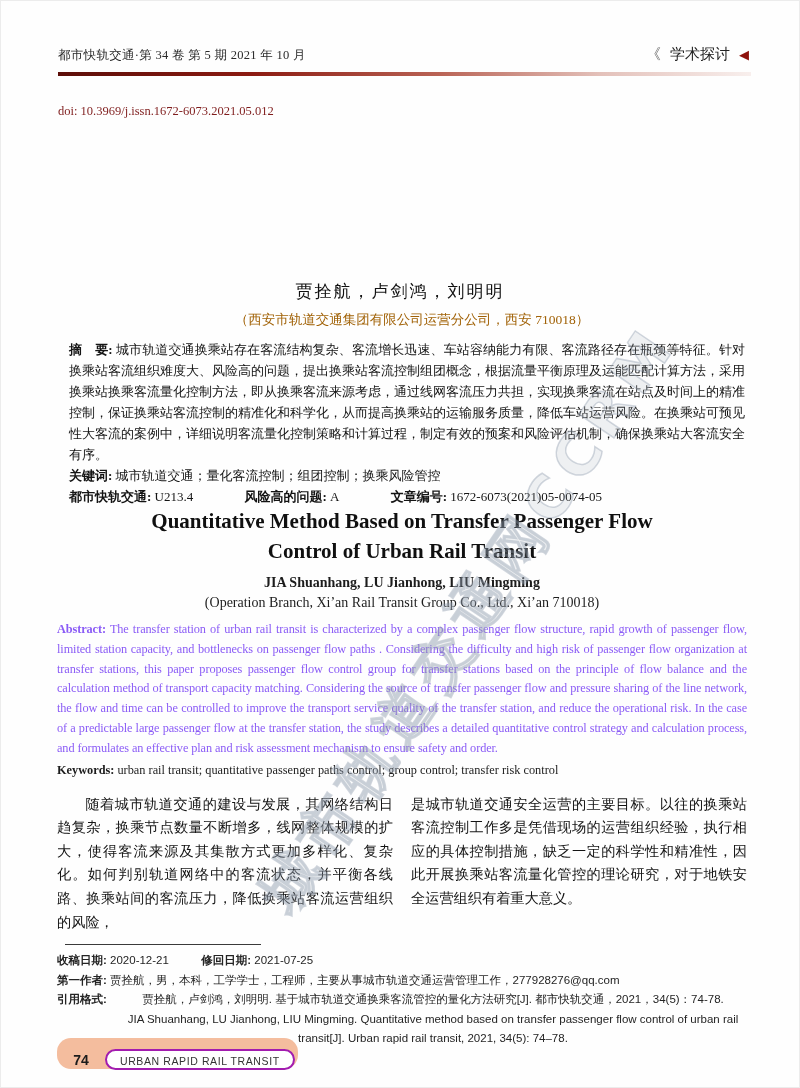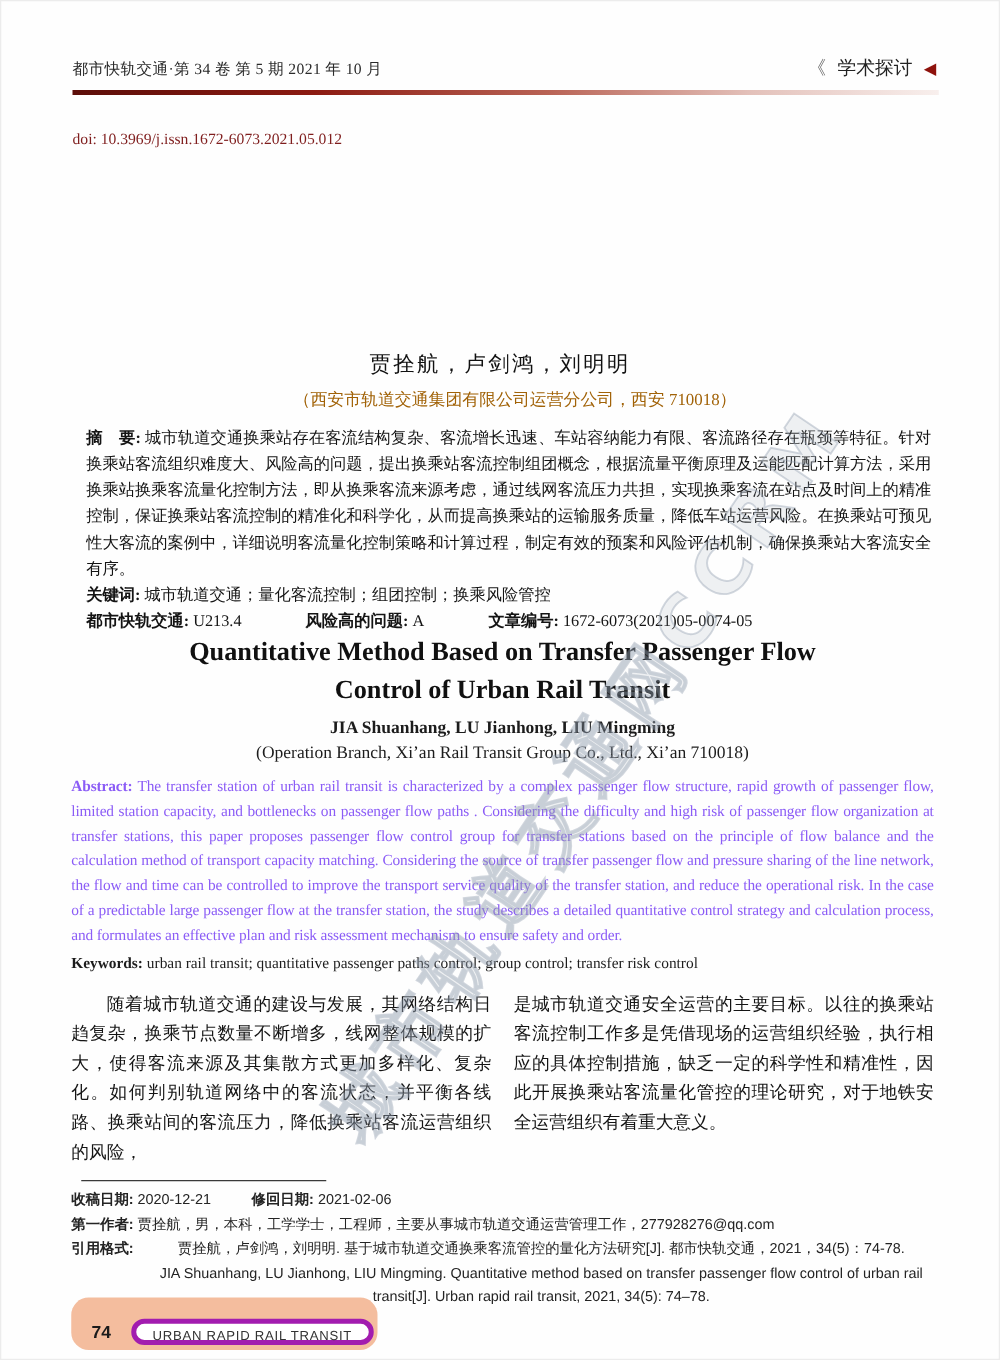--- a/index.html
+++ b/index.html
@@ -57,26 +57,26 @@
 
   .foot-rule { margin-top:10px; width:196px; border-top:1.5px solid #3a3a3a; margin-left:8px; }
   .footnotes { margin-top:6px; font-family:"Liberation Sans","DejaVu Sans",sans-serif;
                font-size:11.5px; line-height:19.5px; color:#242424; }
   .footnotes b { font-weight:bold; }
   .fn-gap { display:inline-block; width:26px; }
   .cite { position:relative; padding-left:62px;text-align:center; }
   .cite .lbl { position:absolute; left:0; top:0; font-weight:bold; }
 
   
-  .badge { position:absolute; top:1037px; left:56px; height:42px;
+  .badge { position:absolute; top:1037px; left:56px; height:31px;
            display:inline-flex; align-items:center;
            background:#f4bd9e; border-radius:14px; padding:12px 3px 0 0; }
   .badge-num { width:48px; text-align:center; font-family:"Liberation Sans",sans-serif;
                font-weight:bold; font-size:14px; color:#1b1b1b; }
-  .badge-pill { background:#fff; border:4px solid #a21caf; border-radius:11.5px;
+  .badge-pill { background:#fff; border:2px solid #a21caf; border-radius:11.5px;
                 height:21px; line-height:19px; padding:1px 13px 0 13px;
                 font-family:"Liberation Sans",sans-serif; font-size:10.5px;
                 letter-spacing:0.6px; color:#333; white-space:nowrap; }
 
   
   .watermark { position:absolute; left:468px; top:618px;
                transform:translate(-50%,-50%) rotate(-56deg);
                font-family:"DejaVu Sans",sans-serif; font-weight:bold;
                font-size:58px; letter-spacing:9px; white-space:nowrap;
                color:rgba(160,170,185,0.17);
@@ -138,21 +138,21 @@
     </div>
 
     <div class="foot-rule"></div>
 
     <div class="footnotes">
       <div>
         <b>收稿日期:</b>
         <span>2020-12-21</span>
         <span class="fn-gap"></span>
         <b>修回日期:</b>
-        <span>2021-02-06</span>
+        <span>2021-07-25</span>
       </div>
       <div>
         <b>第一作者:</b>
         <span>贾拴航，男，本科，工学学士，工程师，主要从事城市轨道交通运营管理工作，277928276@qq.com</span>
       </div>
       <div class="cite">
         <b class="lbl">引用格式:</b>
         <div>贾拴航，卢剑鸿，刘明明. 基于城市轨道交通换乘客流管控的量化方法研究[J]. 都市快轨交通，2021，34(5)：74-78.</div>
         <div>JIA Shuanhang, LU Jianhong, LIU Mingming. Quantitative method based on transfer passenger flow control of urban rail transit[J]. Urban rapid rail transit, 2021, 34(5): 74–78.</div>
       </div>

